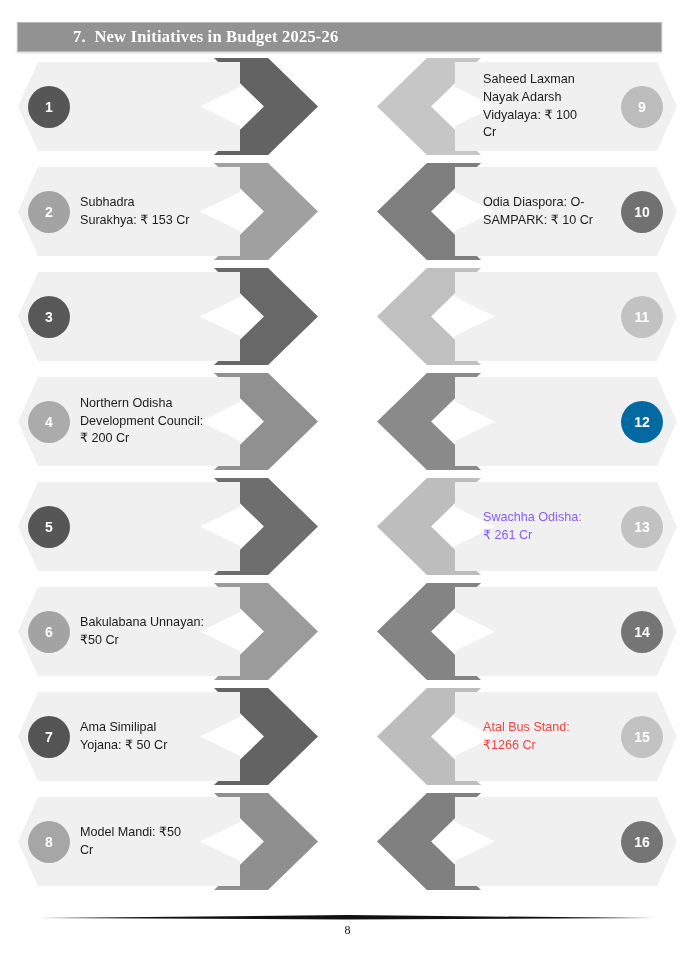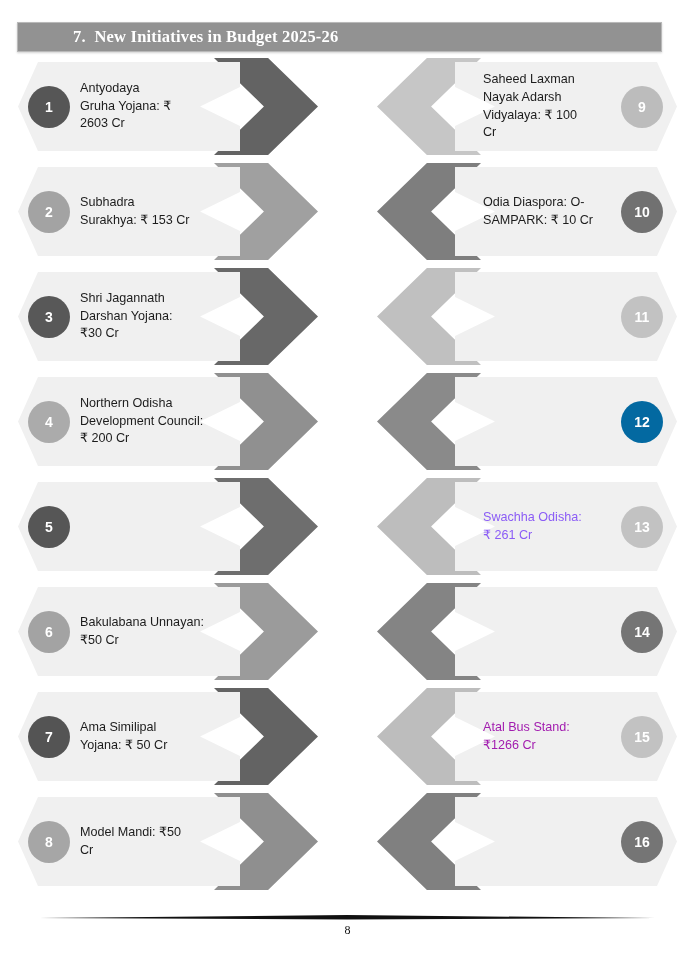--- a/index.html
+++ b/index.html
@@ -150,40 +150,34 @@
 <div class="header-bar">
   <div class="header-title">7.  New Initiatives in Budget 2025-26</div>
 </div>
 
 <div class="col col-left">
     <div class="row row-l">
       <div class="panel-shadow"></div>
       <div class="chev" style="background: rgb(99, 99, 99);"></div>
       <div class="panel" style="background: rgb(240, 240, 240);"></div>
       <div class="badge" style="background: rgb(86, 86, 86);">1</div>
-      <div class="label" style="color: rgb(28, 28, 28);">Antyodaya
-Gruha Yojana: ₹
-2603 Cr</div>
     </div>
     <div class="row row-l">
       <div class="panel-shadow"></div>
       <div class="chev" style="background: rgb(160, 160, 160);"></div>
       <div class="panel" style="background: rgb(240, 240, 240);"></div>
       <div class="badge" style="background: rgb(163, 163, 163);">2</div>
       <div class="label" style="color: rgb(28, 28, 28);">Subhadra
 Surakhya: ₹ 153 Cr</div>
     </div>
     <div class="row row-l">
       <div class="panel-shadow"></div>
       <div class="chev" style="background: rgb(104, 104, 104);"></div>
       <div class="panel" style="background: rgb(240, 240, 240);"></div>
       <div class="badge" style="background: rgb(88, 88, 88);">3</div>
-      <div class="label" style="color: rgb(28, 28, 28);">Shri Jagannath
-Darshan Yojana:
-₹30 Cr</div>
     </div>
     <div class="row row-l">
       <div class="panel-shadow"></div>
       <div class="chev" style="background: rgb(144, 144, 144);"></div>
       <div class="panel" style="background: rgb(240, 240, 240);"></div>
       <div class="badge" style="background: rgb(171, 171, 171);">4</div>
       <div class="label" style="color: rgb(28, 28, 28);">Northern Odisha
 Development Council:
 ₹ 200 Cr</div>
     </div>
@@ -262,21 +256,21 @@
       <div class="panel-shadow"></div>
       <div class="chev" style="background: rgb(132, 132, 132);"></div>
       <div class="panel" style="background: rgb(240, 240, 240);"></div>
       <div class="badge" style="background: rgb(117, 117, 117);">14</div>
     </div>
     <div class="row row-r">
       <div class="panel-shadow"></div>
       <div class="chev" style="background: rgb(189, 189, 189);"></div>
       <div class="panel" style="background: rgb(240, 240, 240);"></div>
       <div class="badge" style="background: rgb(194, 194, 194);">15</div>
-      <div class="label" style="color: #a21caf;"> Atal Bus Stand:
+      <div class="label" style="color: #ef4444;"> Atal Bus Stand:
 ₹1266 Cr</div>
     </div>
     <div class="row row-r">
       <div class="panel-shadow"></div>
       <div class="chev" style="background: rgb(128, 128, 128);"></div>
       <div class="panel" style="background: rgb(240, 240, 240);"></div>
       <div class="badge" style="background: rgb(117, 117, 117);">16</div>
     </div>
   </div>
 

